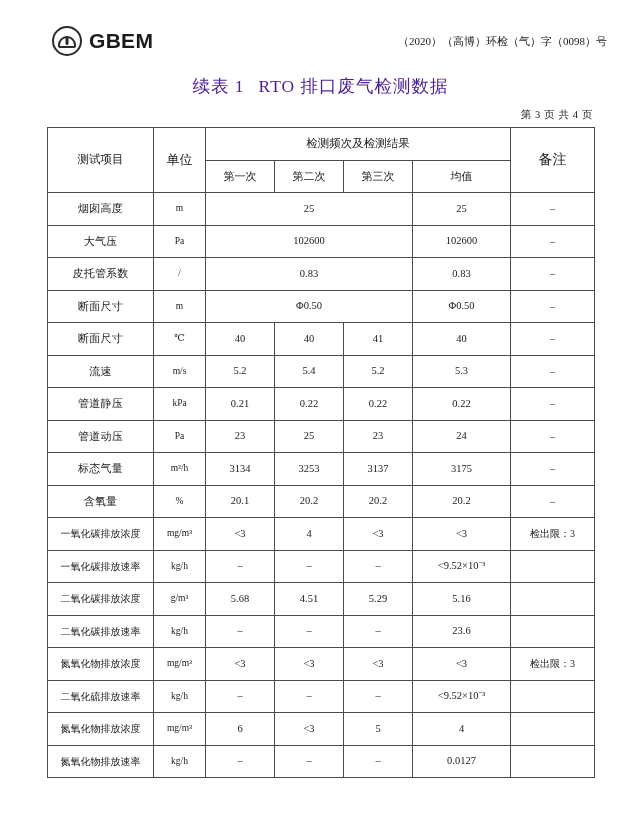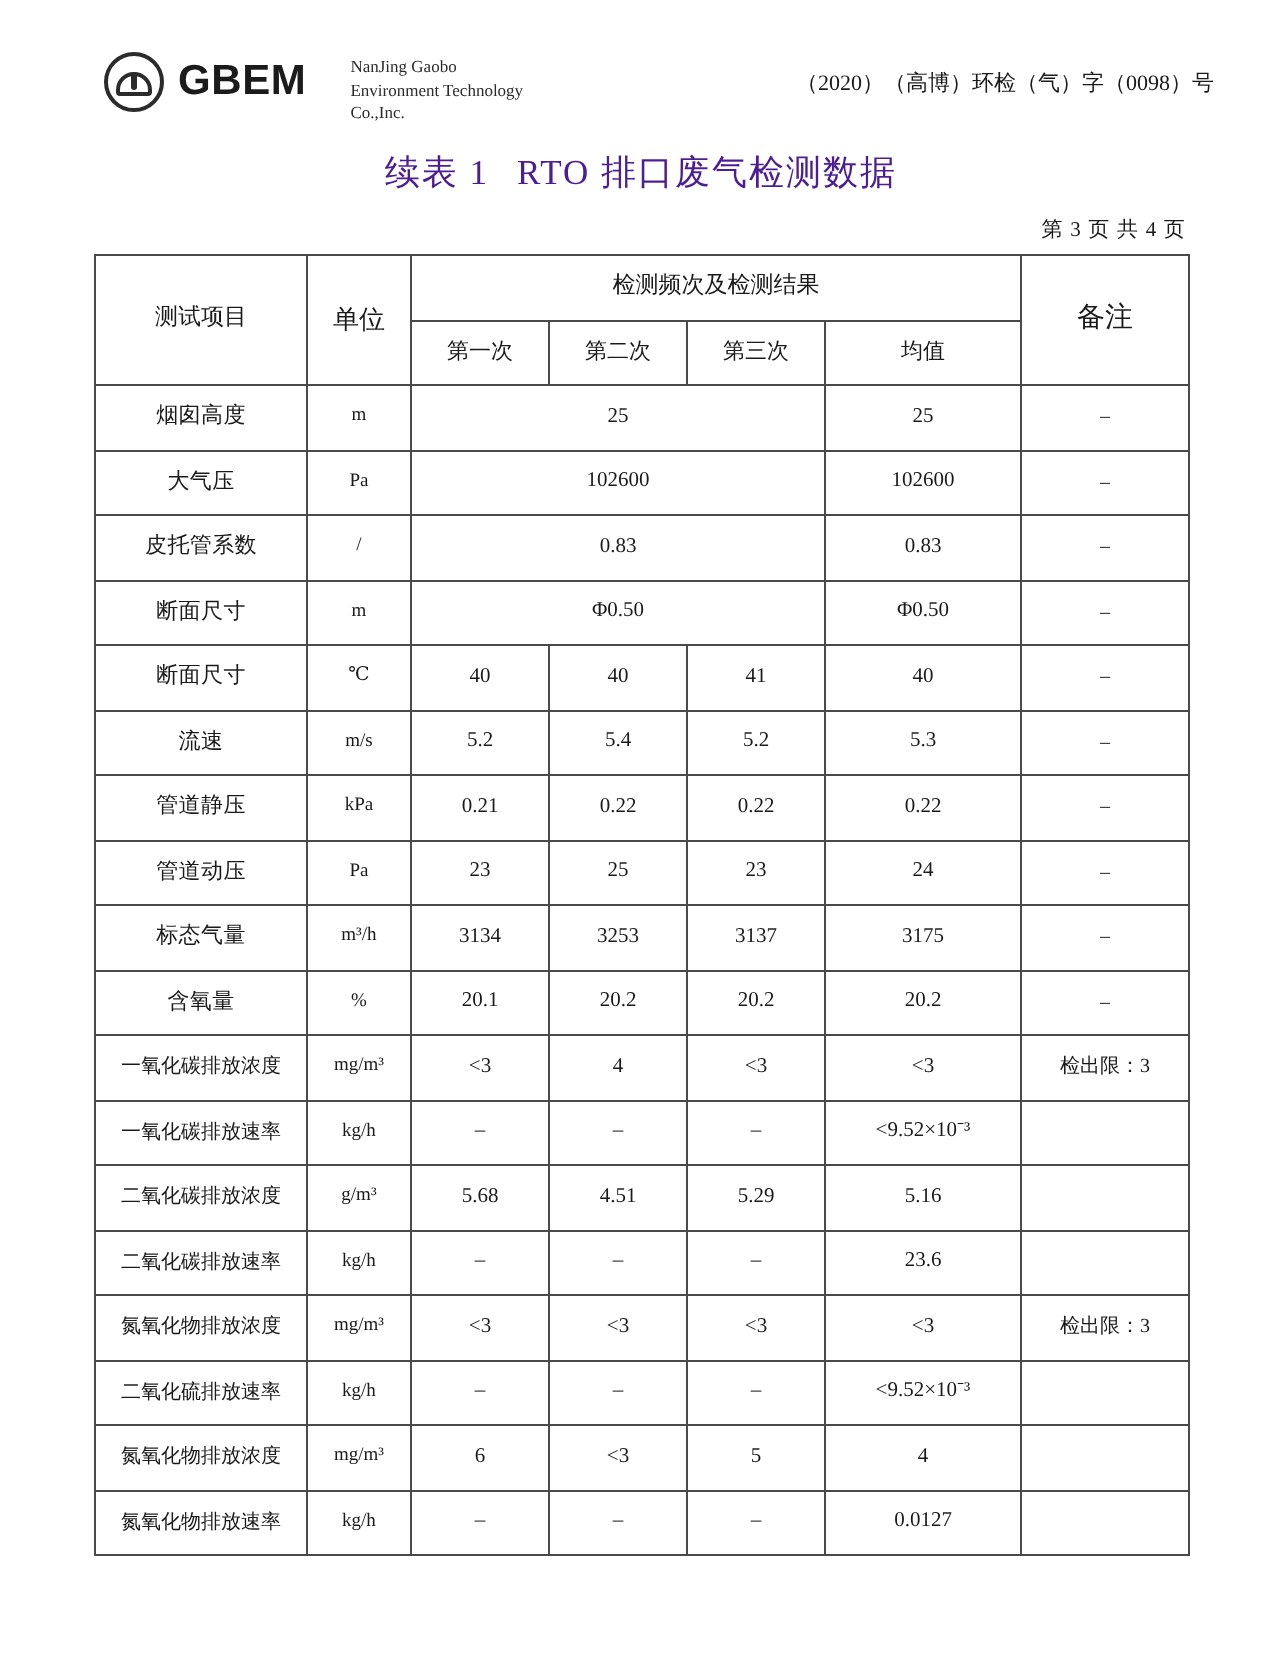--- a/index.html
+++ b/index.html
@@ -23,20 +23,21 @@
     padding: 0;
   }
 
   
   .header {
     display: flex;
     align-items: flex-start;
     padding: 26px 34px 0 52px;
     height: 58px;
     box-sizing: border-box;
+    gap: 11px;
   }
   .logo-wrap {
     display: flex;
     align-items: center;
     flex: 0 0 auto;
   }
   .logo-mark {
     width: 30px;
     height: 30px;
     border-radius: 50%;
@@ -157,25 +158,20 @@
 </style>
 </head>
 <body>
 
 <div class="page">
 
   <div class="header">
     <div class="logo-wrap">
       <div class="logo-mark"></div>
       <div class="logo-text">GBEM</div>
-    </div>
-    <div class="company">
-      <div>NanJing Gaobo</div>
-      <div>Environment Technology</div>
-      <div>Co.,Inc.</div>
     </div>
     <div class="doc-code">（2020）（高博）环检（气）字（0098）号</div>
   </div>
 
   <div class="title">
     <span>续表 1</span><span class="gap"></span><span>RTO 排口废气检测数据</span>
   </div>
 
   <div class="pageinfo">第 3 页 共 4 页</div>
 

